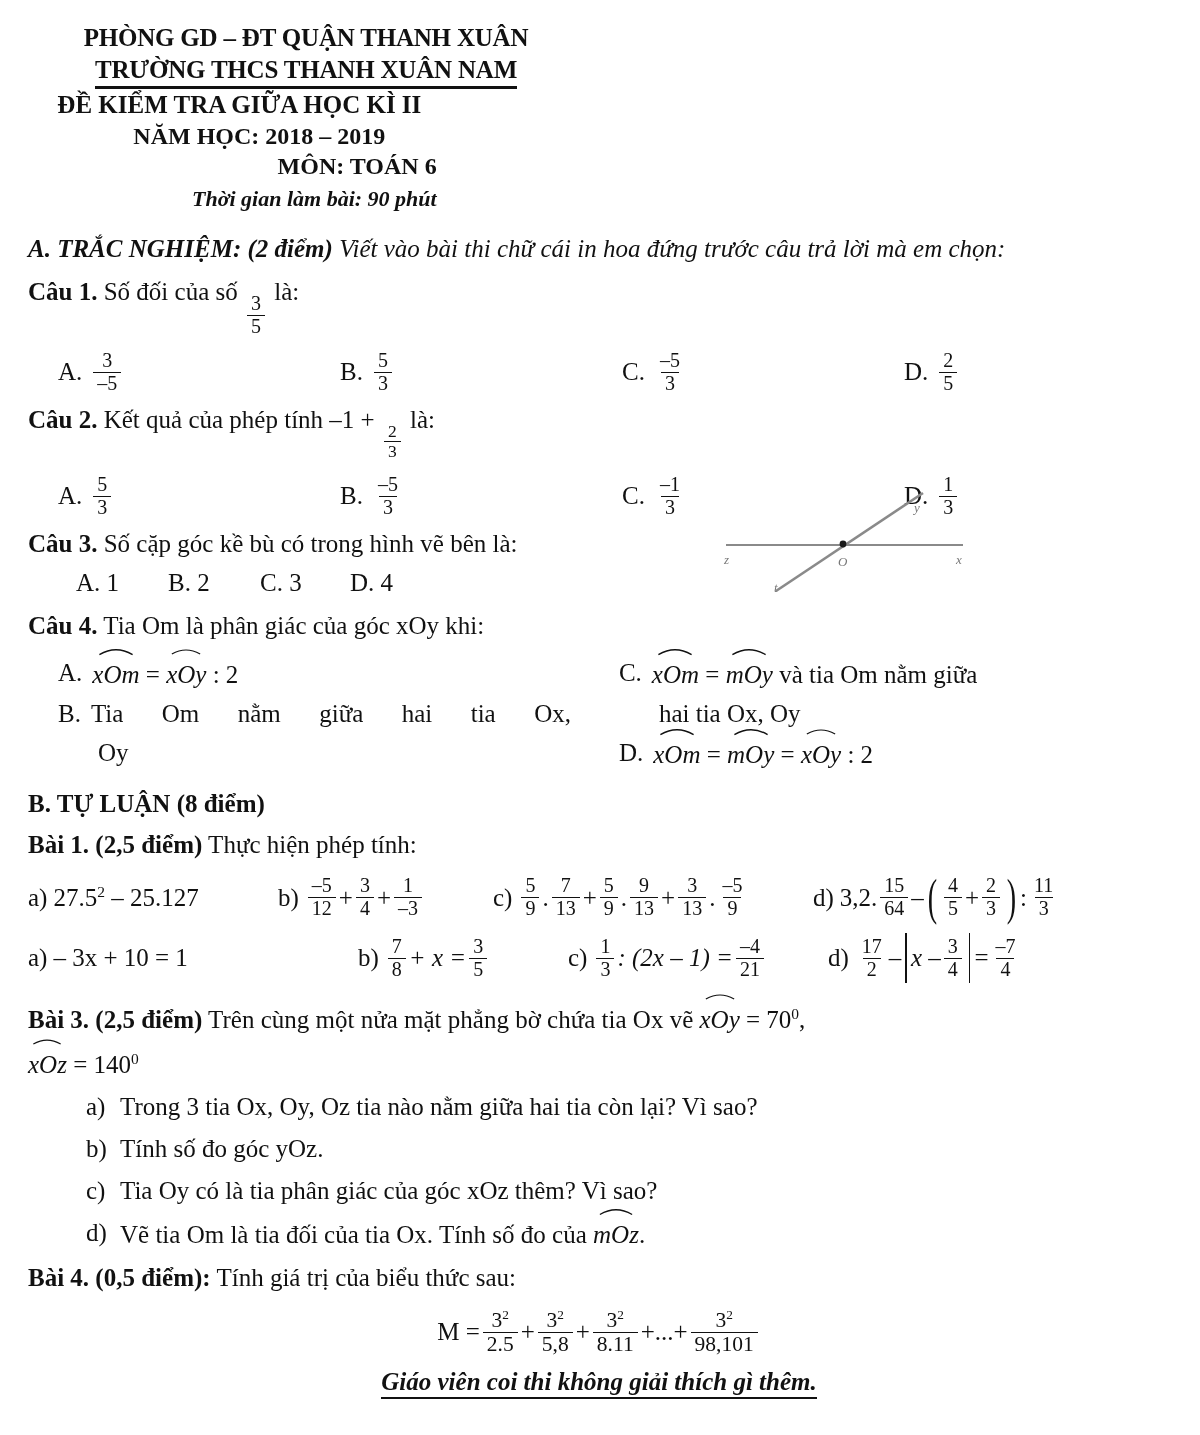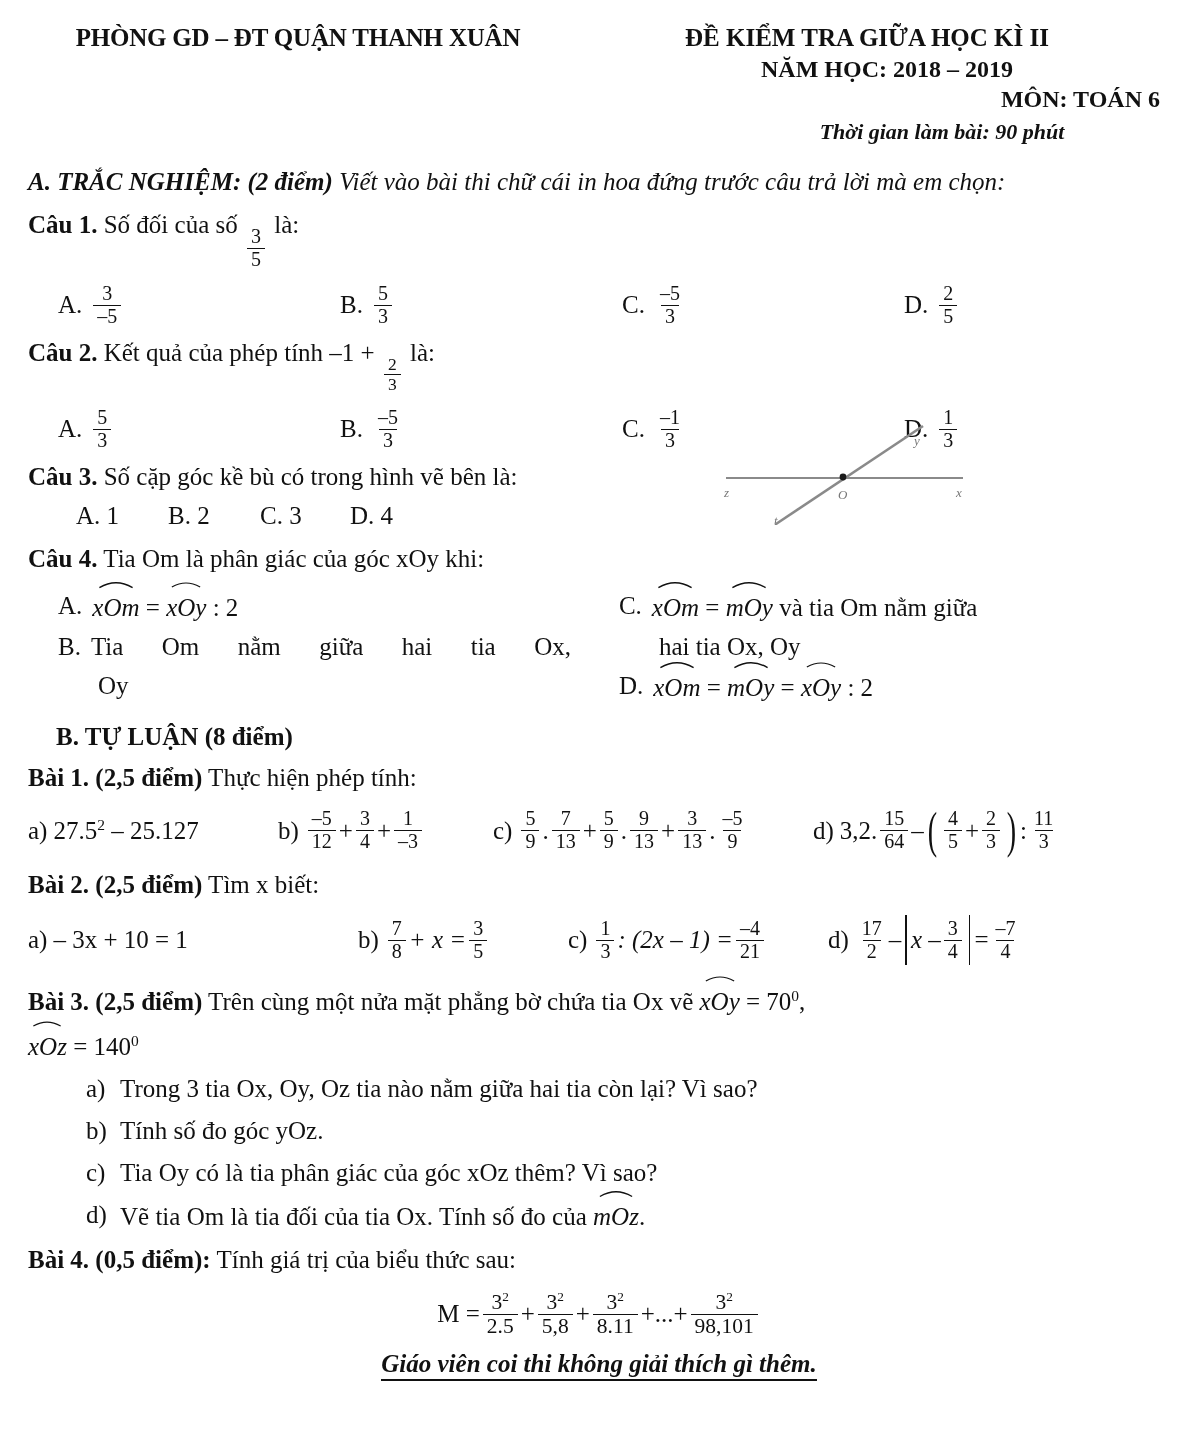--- a/index.html
+++ b/index.html
@@ -19,22 +19,22 @@
     position: relative;
     width: 1200px;
     height: 1435px;
     padding: 0;
     box-sizing: border-box;
   }
 
   
   .header {
     display: flex;
-    flex-direction: row;
-    padding: 22px 40px 0 28px;
+    flex-direction: column;
+    padding: 22px 40px 0 36px;
     align-items: flex-start;
   }
   .header-left {
     width: 540px;
     text-align: center;
     font-weight: bold;
     font-size: 25px;
     letter-spacing: -0.2px;
     line-height: 1.26;
   }
@@ -214,20 +214,21 @@
   }
 </style>
 </head>
 <body>
 
 <div class="page">
 
   <div class="header">
     <div class="header-left">
       <div>PHÒNG GD – ĐT QUẬN THANH XUÂN</div>
+      <div><span class="school">TRƯỜNG THCS THANH XUÂN NAM</span></div>
     </div>
     <div class="header-right">
       <div>ĐỀ KIỂM TRA GIỮA HỌC KÌ II</div>
       <div class="line2 hr-indent-2">NĂM HỌC: 2018 – 2019</div>
       <div class="line3 hr-indent-3">MÔN: TOÁN 6</div>
       <div class="time hr-indent-4">Thời gian làm bài: 90 phút</div>
     </div>
   </div>
 
   <div class="body-wrap">
@@ -438,21 +439,21 @@
                   </svg>
               </span>
               <span>xOy</span>
             </span>
             <span>: 2</span>
           </span>
         </div>
       </div>
     </div>
 
-    <div style="margin-top:16px;margin-left:28px;">
+    <div style="margin-top:16px;">
       <b>B. TỰ LUẬN (8 điểm)</b>
     </div>
 
     <div style="margin-top:8px;">
       <b>Bài 1. (2,5 điểm)</b>
       <span>Thực hiện phép tính:</span>
     </div>
     <div class="ex-row">
       <div class="ex-item" style="width:250px;">
         <span class="lbl">a)</span>
@@ -527,24 +528,20 @@
         </span>
         <span class="paren">)</span>
         <span>:</span>
         <span class="frac">
           <span class="num">11</span>
           <span class="den">3</span>
         </span>
       </div>
     </div>
 
-    <div style="margin-top:16px;">
-      <b>Bài 2. (2,5 điểm)</b>
-      <span>Tìm x biết:</span>
-    </div>
     <div class="ex-row">
       <div class="ex-item" style="width:330px;">
         <span class="lbl">a)</span>
         <span>– 3x + 10 = 1</span>
       </div>
       <div class="ex-item" style="width:210px;">
         <span class="lbl">b)</span>
         <span class="frac">
           <span class="num">7</span>
           <span class="den">8</span>

